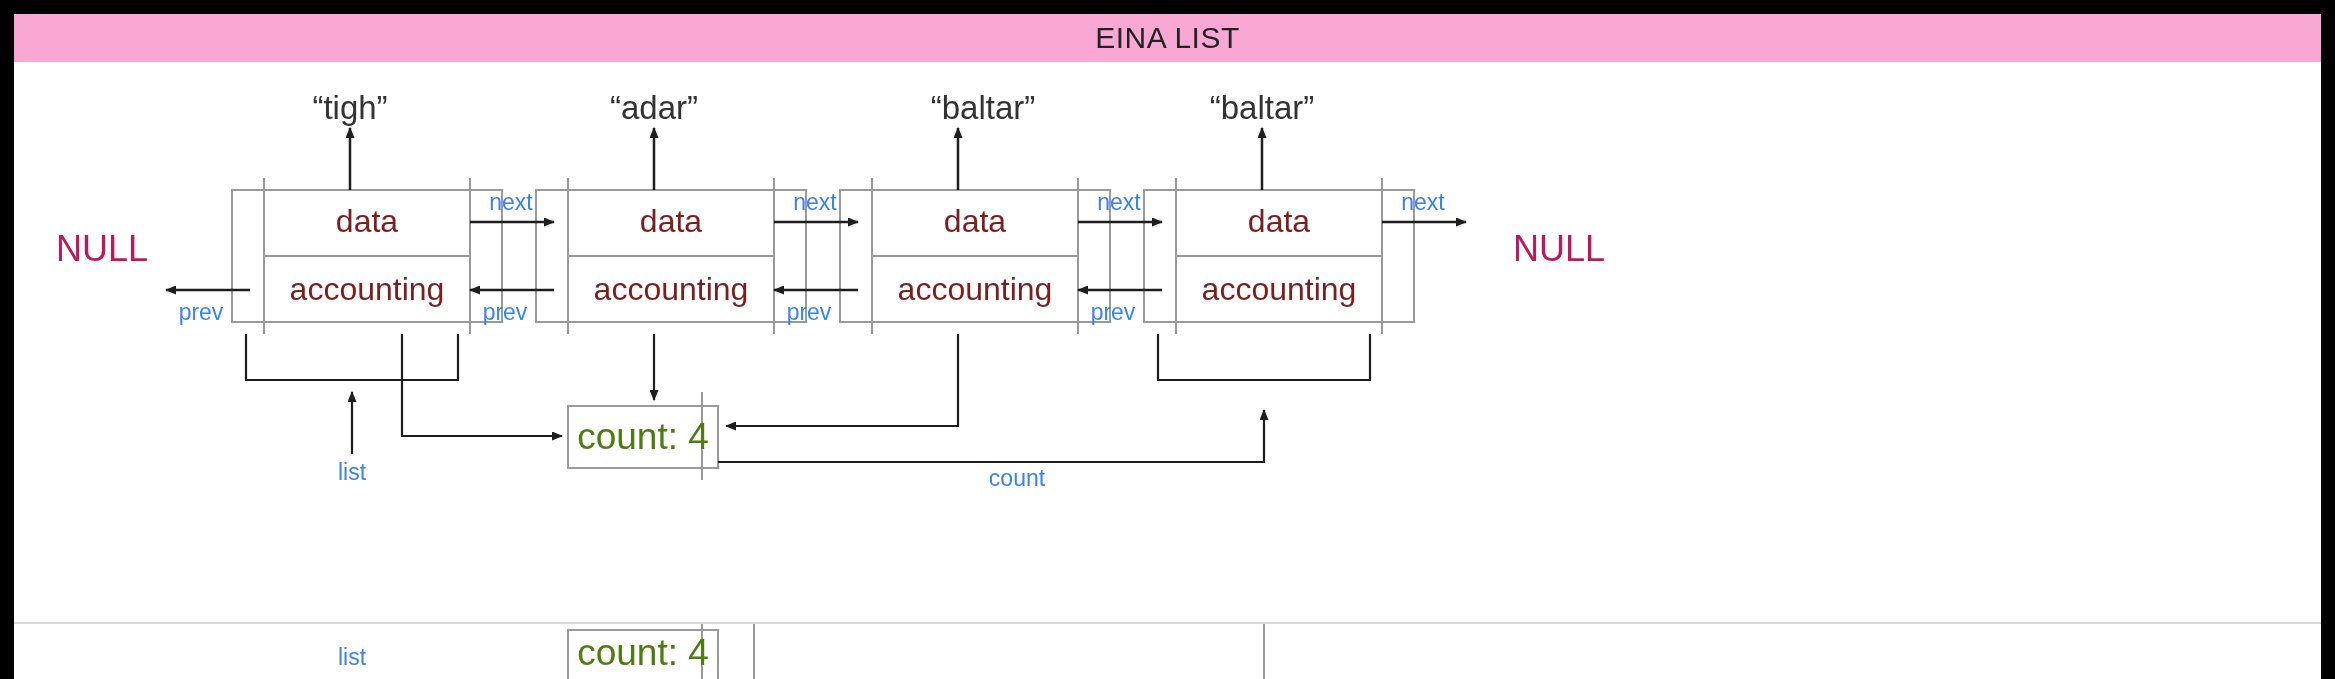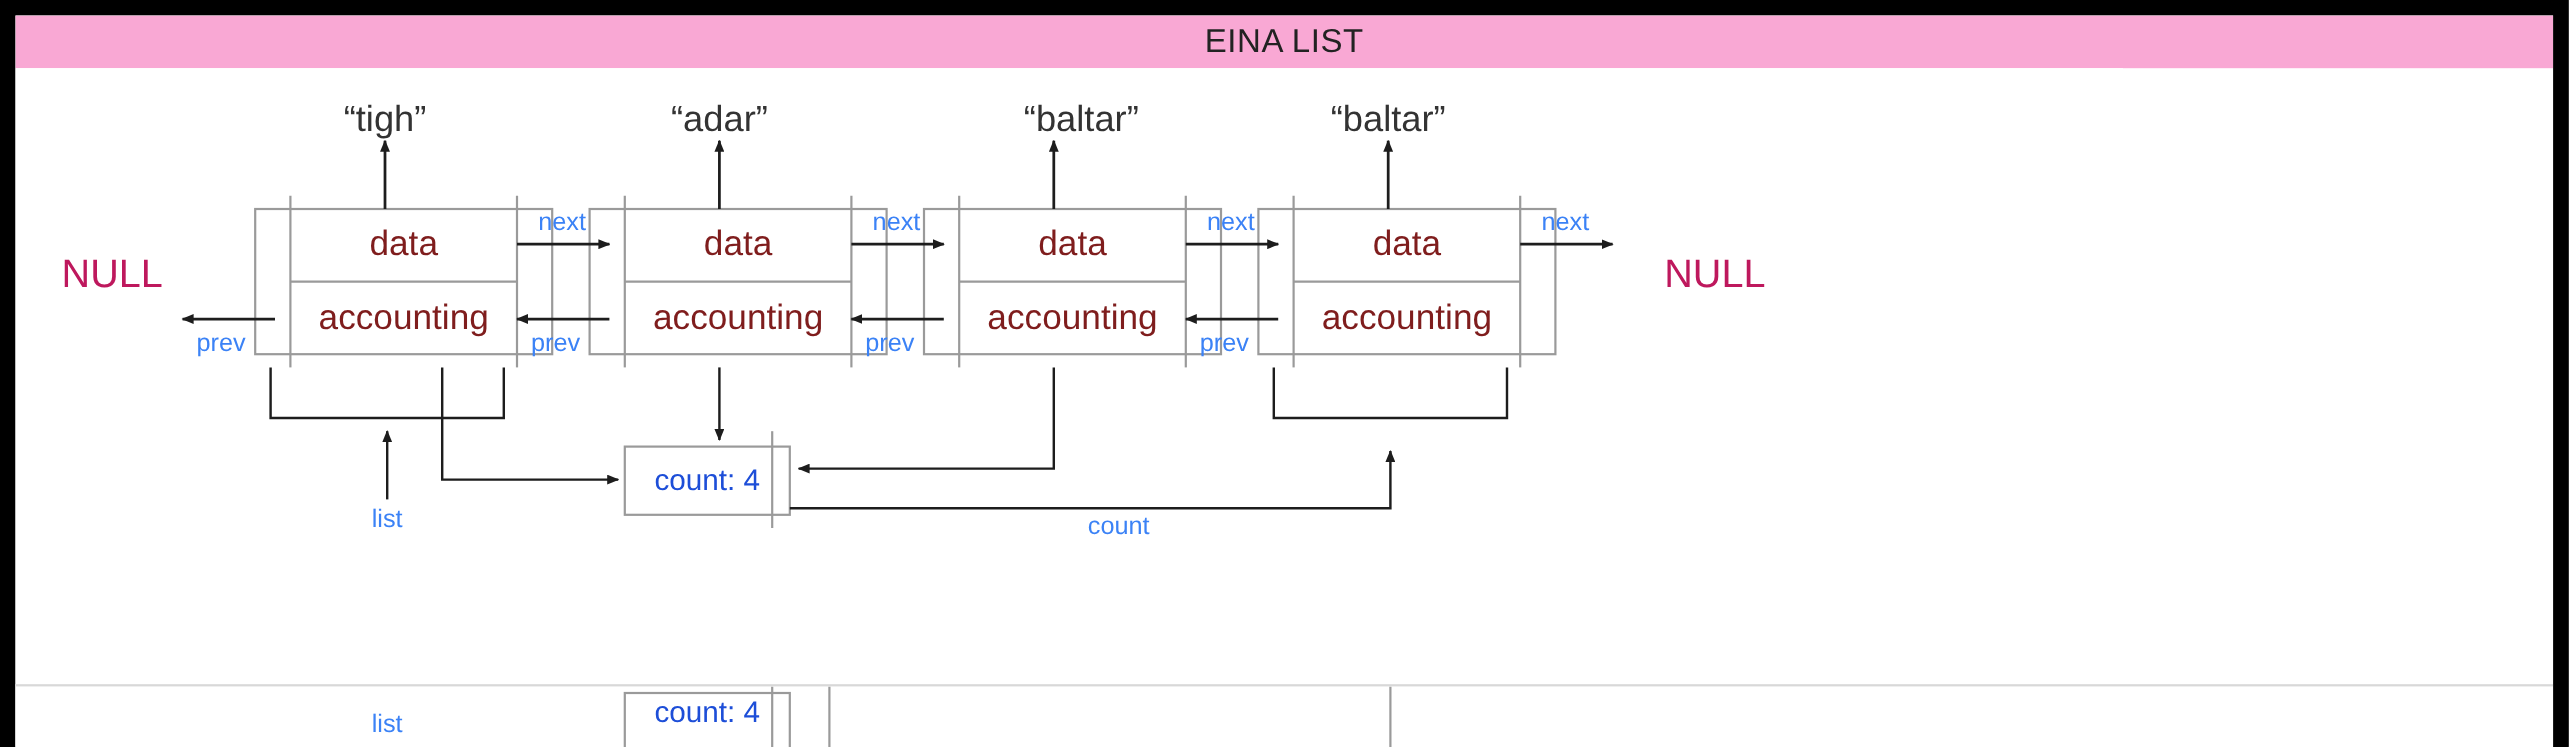--- a/index.html
+++ b/index.html
@@ -70,22 +70,22 @@
   }
   .lbl-null {
     font-size: 36px;
     color: #be185d;
   }
   .lbl-cell {
     font-size: 32px;
     color: #7f1d1d;
   }
   .lbl-count {
-    font-size: 27px;
-    color: #1d4ed8;
+    font-size: 37px;
+    color: #4d7c0f;
   }
   .lbl-ptr {
     font-size: 23px;
     color: #3b82f6;
   }
   
   #bottom-strip {
     position: absolute;
     left: 0;
     top: 608px;

